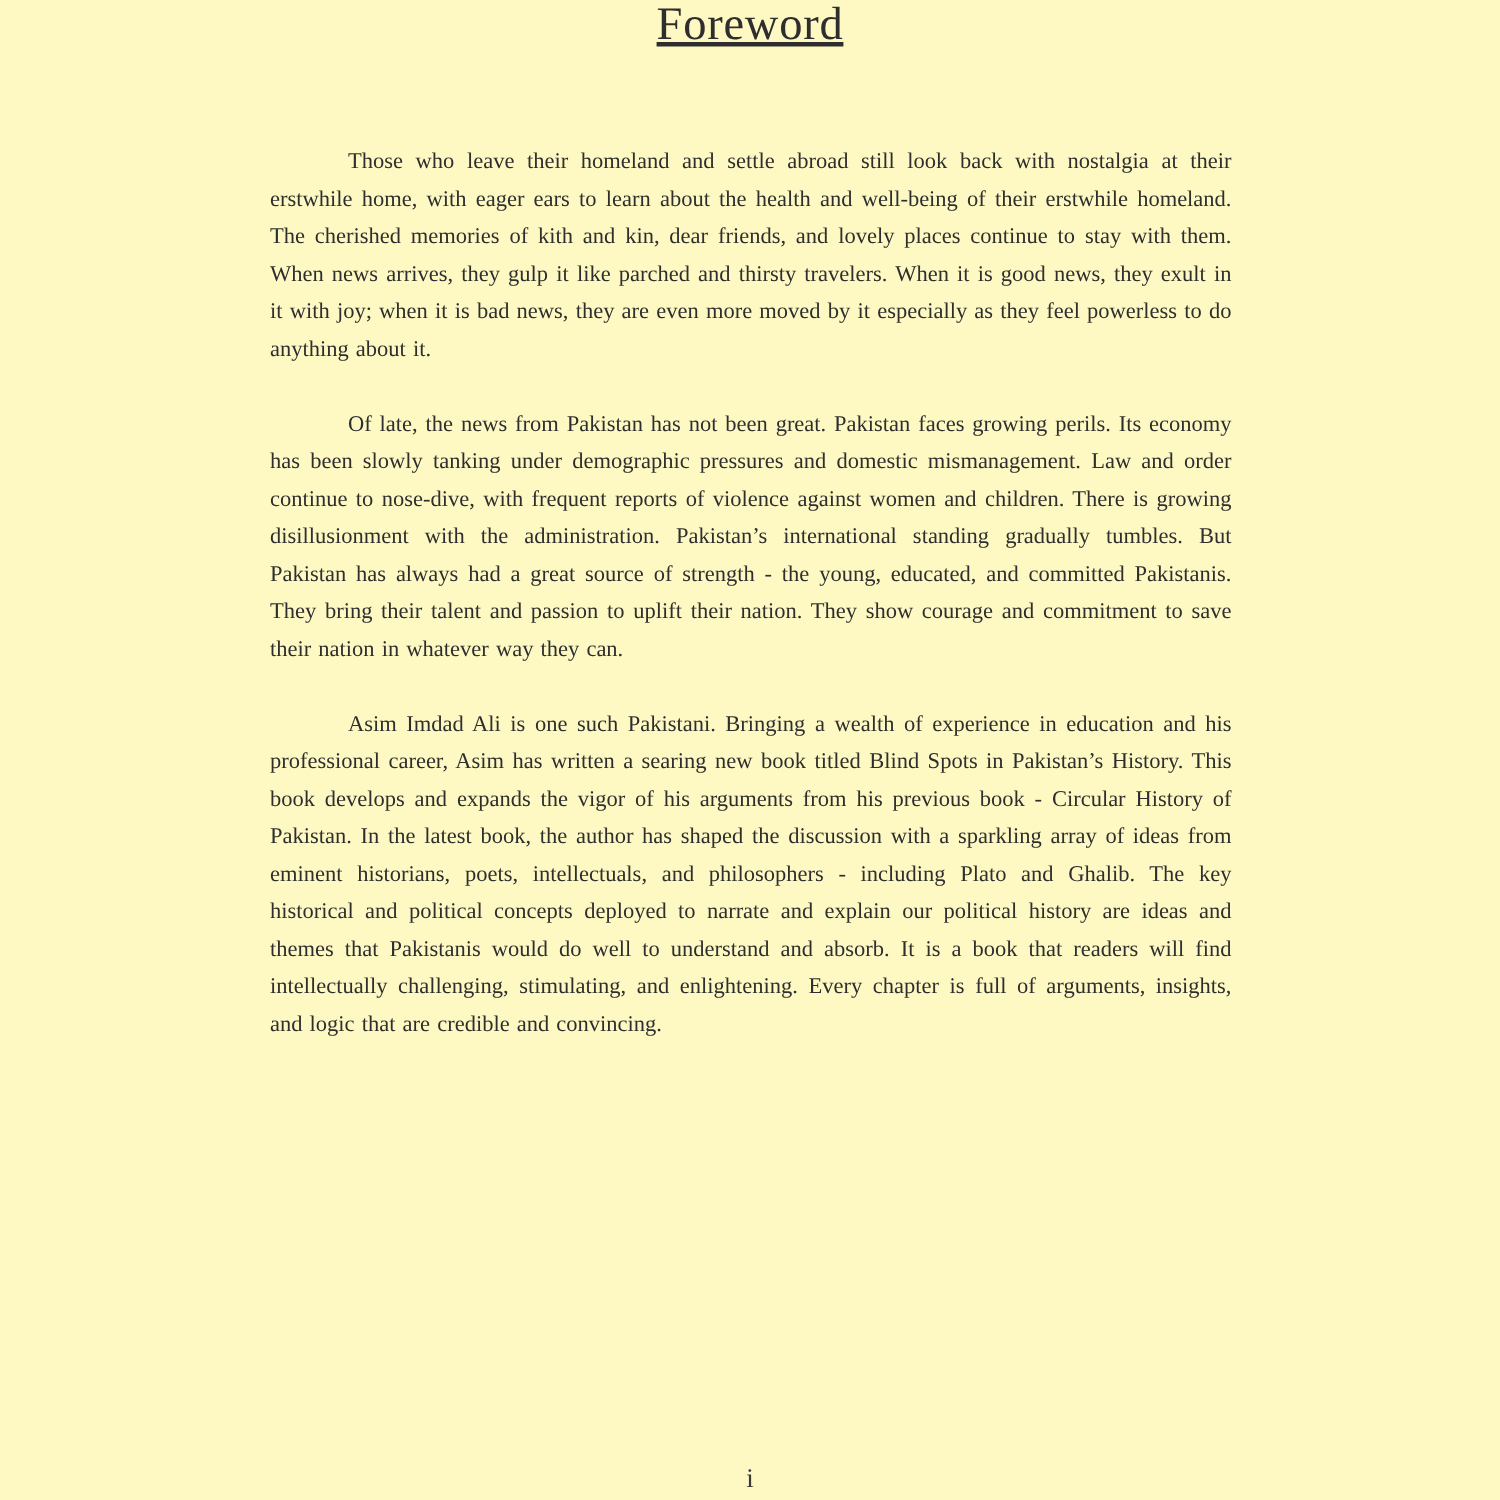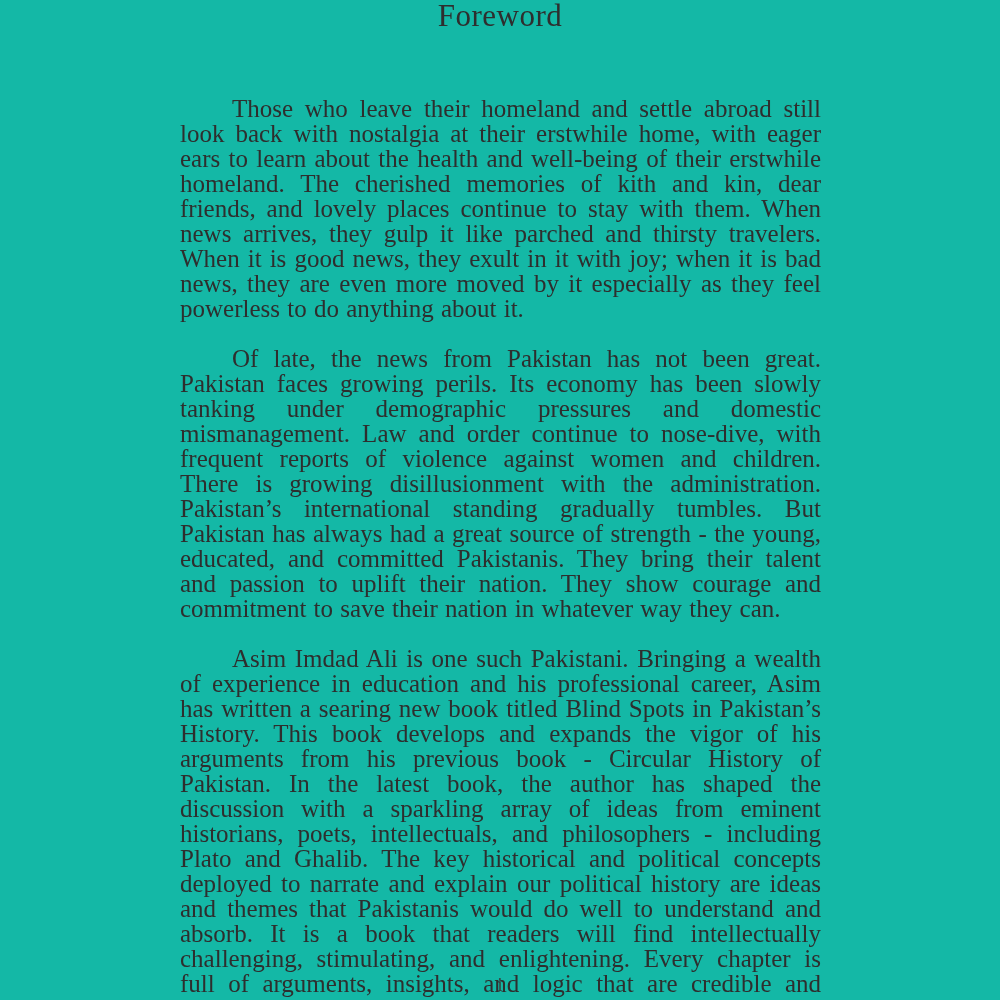--- a/index.html
+++ b/index.html
@@ -4,24 +4,25 @@
 <style>
   html, body {
     margin: 0;
     padding: 0;
     background: #ffffff;
   }
   .page {
     position: relative;
     width: 1000px;
     height: 1000px;
-    background: #14b8a6;
+    background: #fef9c3;
     color: #2e2e2e;
     font-family: "Liberation Serif", "DejaVu Serif", serif;
     overflow: hidden;
+    text-decoration: underline;
   }
   .title {
     margin: 0;
     padding-top: 0;
     text-align: center;
     font-size: 31px;
     font-weight: 400;
     line-height: 1.05;
     letter-spacing: 0.5px;
     color: #2e2e2e;
@@ -29,21 +30,21 @@
   .content {
     position: absolute;
     left: 180px;
     top: 96px;
     width: 641px;
   }
   .content p {
     margin: 0 0 25px 0;
     text-align: justify;
     text-indent: 52px;
-    font-size: 25px;
+    font-size: 15px;
     line-height: 25px;
     word-spacing: 1px;
     color: #2e2e2e;
   }
   .folio {
     position: absolute;
     left: 0;
     right: 0;
     bottom: 4px;
     text-align: center;

